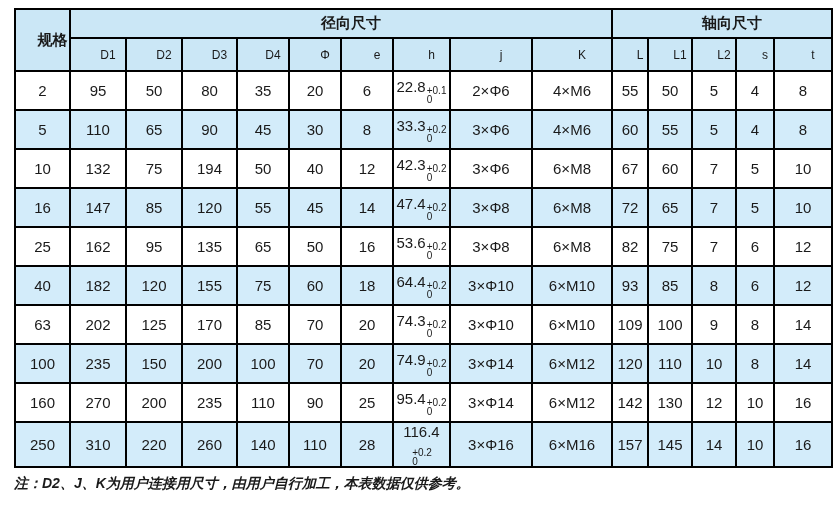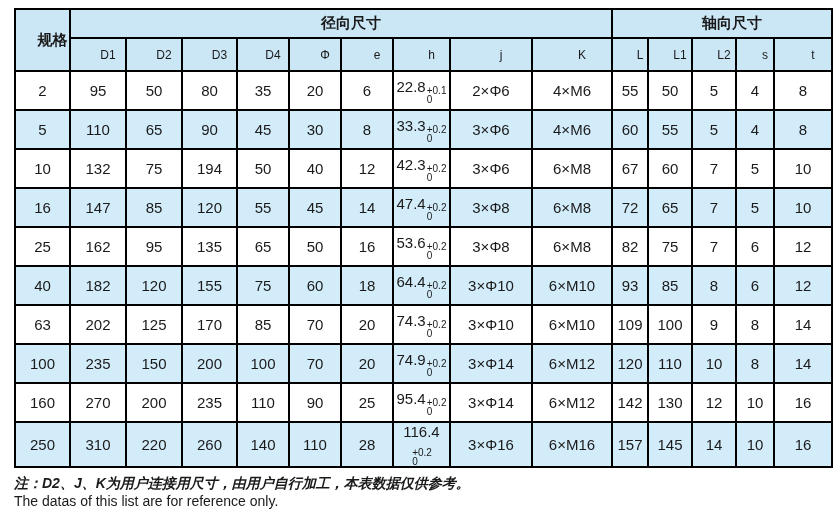--- a/index.html
+++ b/index.html
@@ -276,15 +276,14 @@
           <td>145</td>
           <td>14</td>
           <td>10</td>
           <td>16</td>
         </tr>
       </tbody>
   </table>
 
   <div class="notes">
     <div class="note-cn">注：D2、J、K为用户连接用尺寸，由用户自行加工，本表数据仅供参考。</div>
-    <div>The datas of this list are for reference only.</div>
   </div>
 </div>
 
 </body></html>

